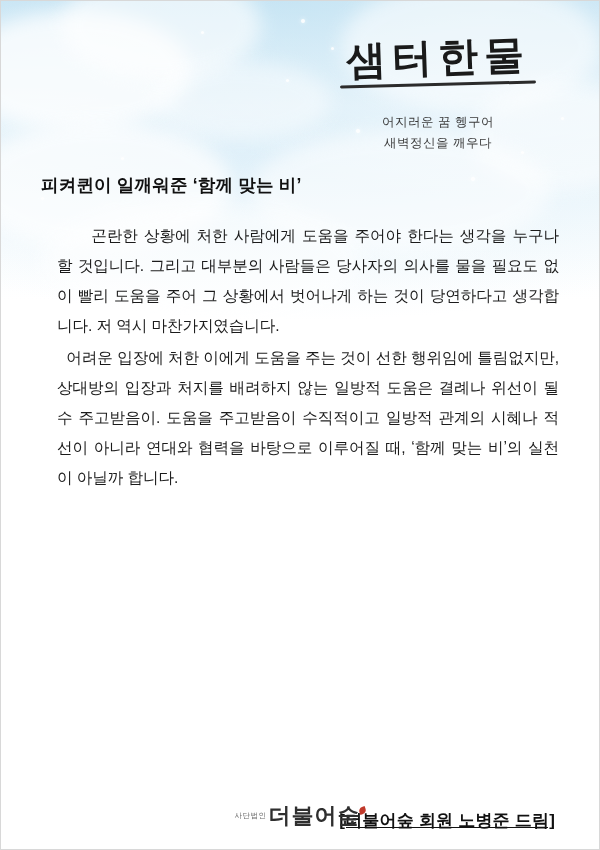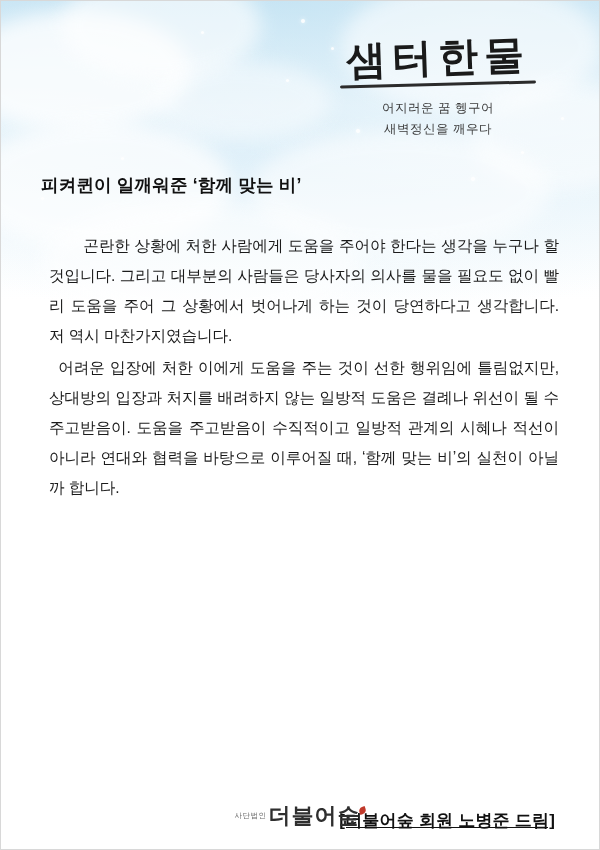--- a/index.html
+++ b/index.html
@@ -83,21 +83,21 @@
   }
   .brand-underline {
     width: 196px;
     height: 3px;
     margin: 2px auto 0 auto;
     background: #2b2b2b;
     border-radius: 2px;
     transform: rotate(-1.5deg);
   }
   .tagline {
-    margin-top: 12px;
+    margin-top: 26px;
     font-size: 12.5px;
     color: #3a3a3a;
     line-height: 1.65;
     letter-spacing: .5px;
   }
 
   
   .issue-banner {
     position: absolute;
     left: 28px;
@@ -116,29 +116,29 @@
     position: absolute;
     left: 40px;
     right: 40px;
     top: 172px;
   }
   .article-title {
     font-size: 17.5px;
     font-weight: bold;
     color: #111111;
     letter-spacing: .2px;
-    margin-bottom: 34px;
+    margin-bottom: 24px;
   }
   .para {
     font-size: 15.6px;
     line-height: 1.92;
     color: #1b1b1b;
     text-align: justify;
     text-justify: inter-character;
-    margin: 0 0 2px 8px;
+    margin: 0 0 2px 16px;
     letter-spacing: -0.1px;
   }
   .para.indent { text-indent: 2.2em; }
   .para.lead   { text-indent: 0.6em; }
 
   
   .signature {
     position: absolute;
     right: 44px;
     top: 808px;

